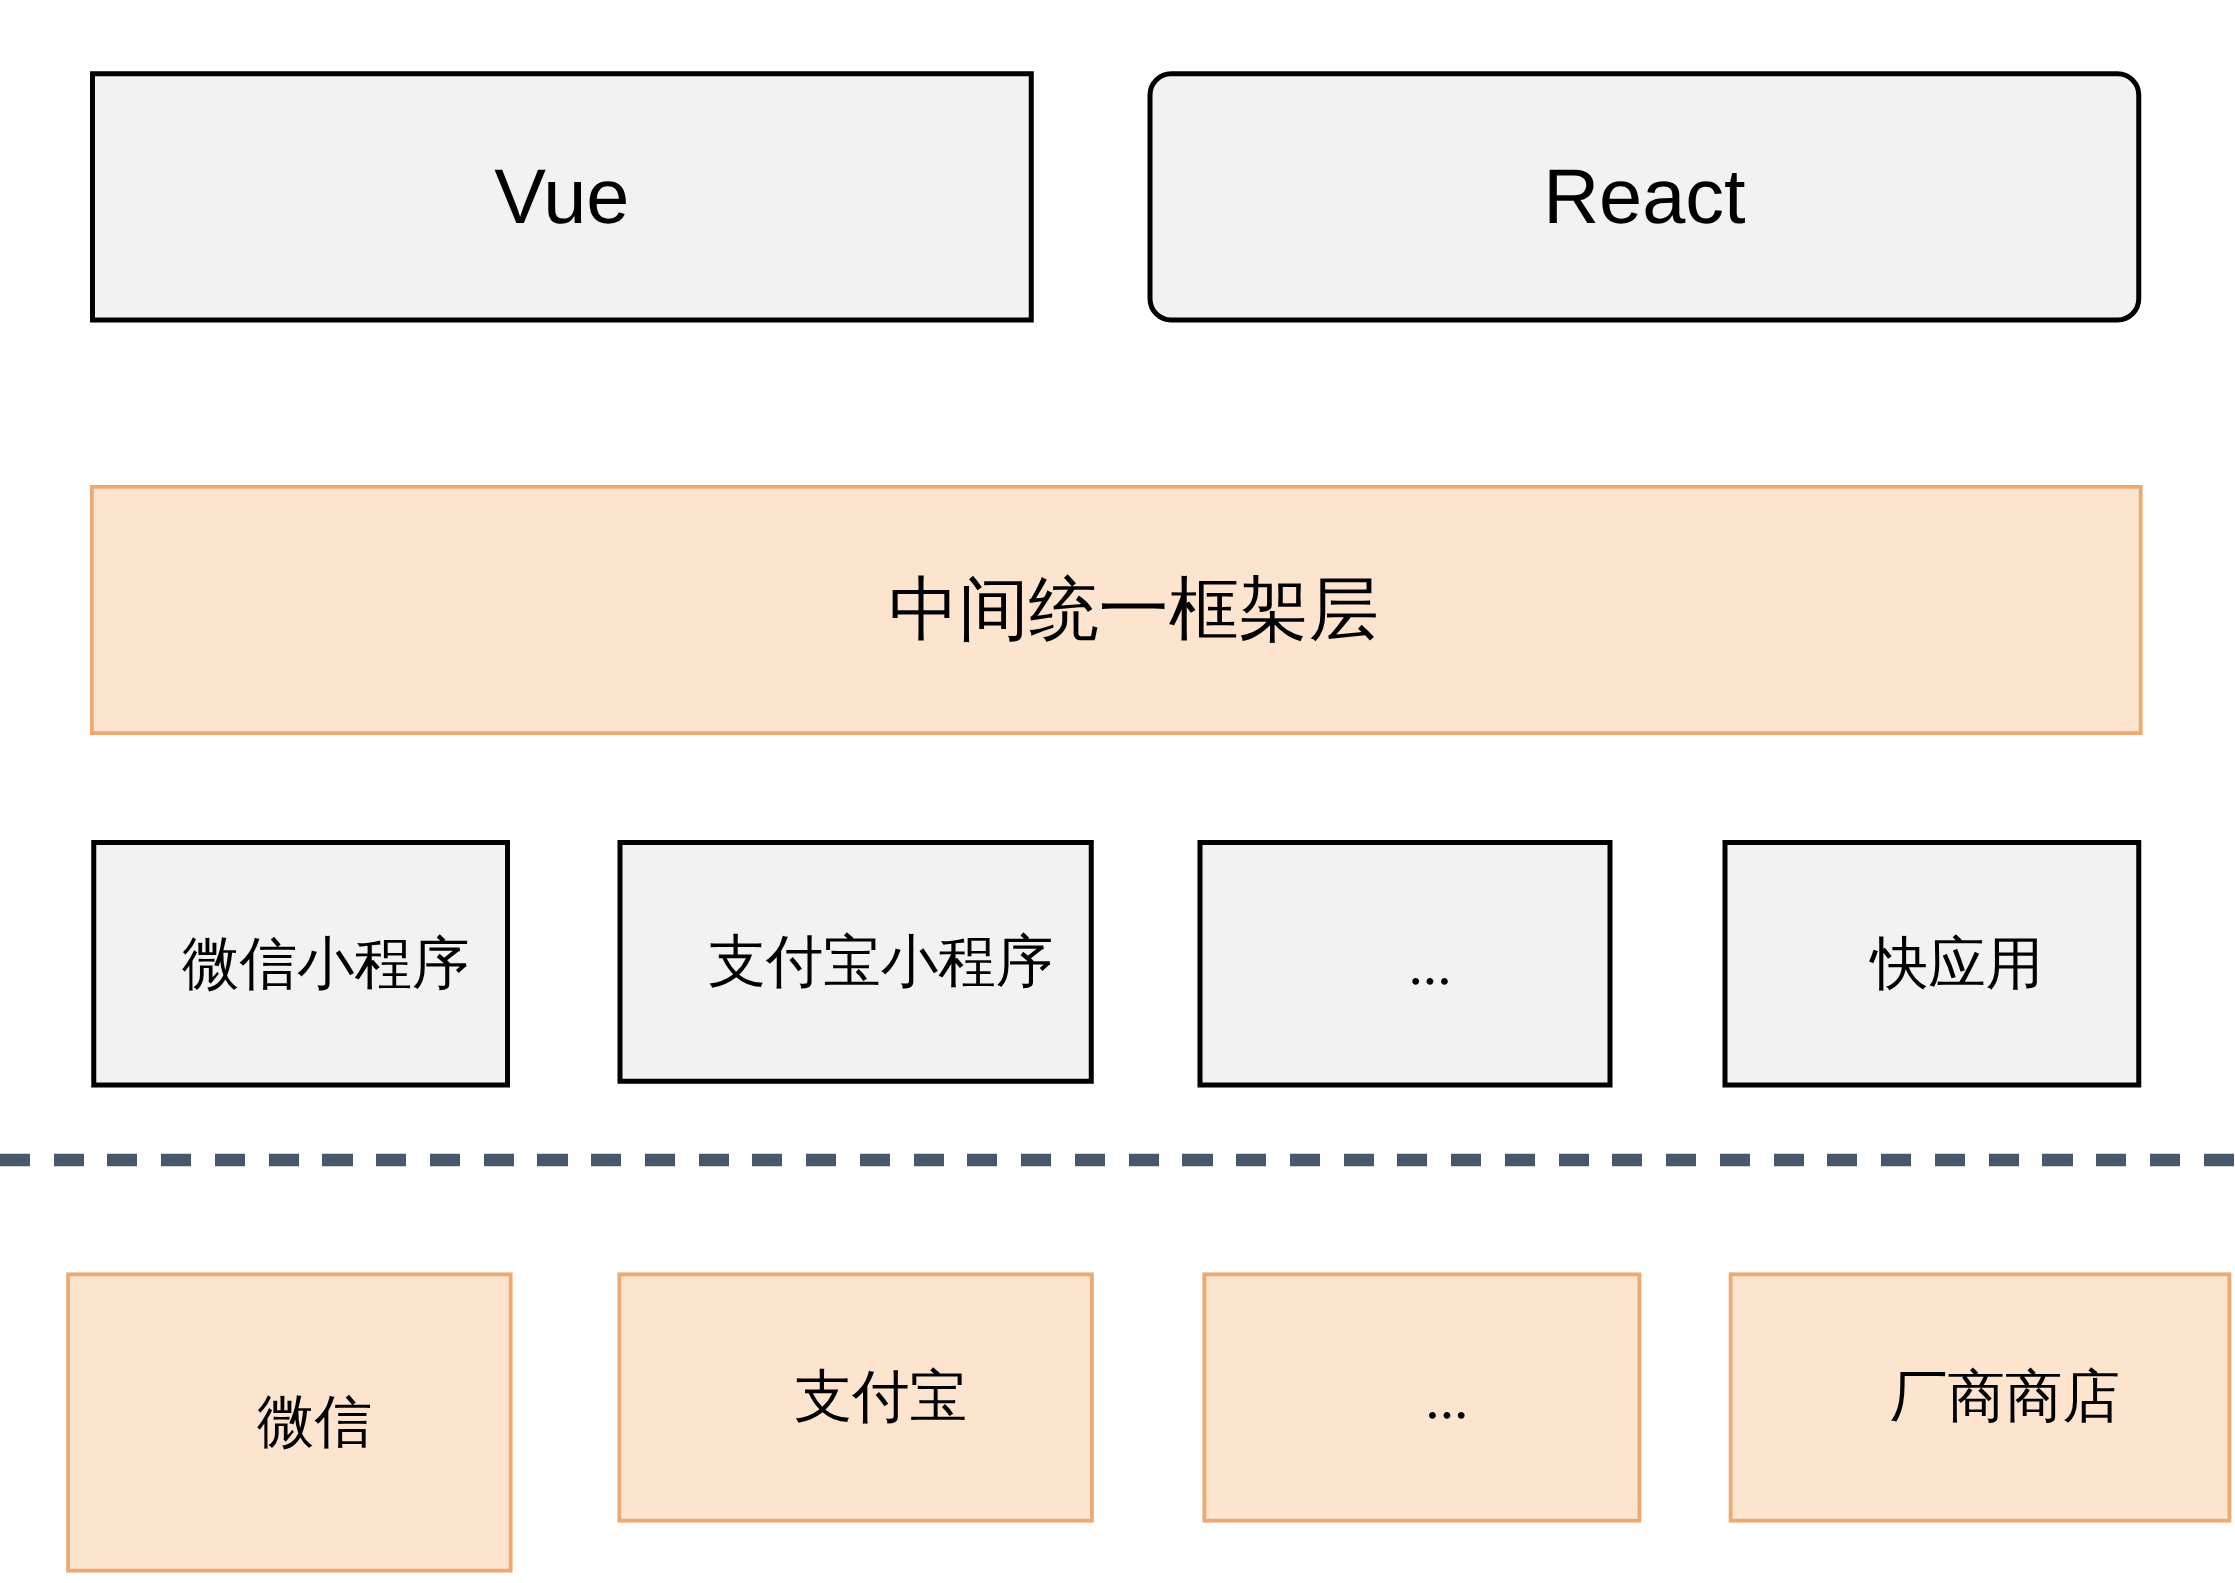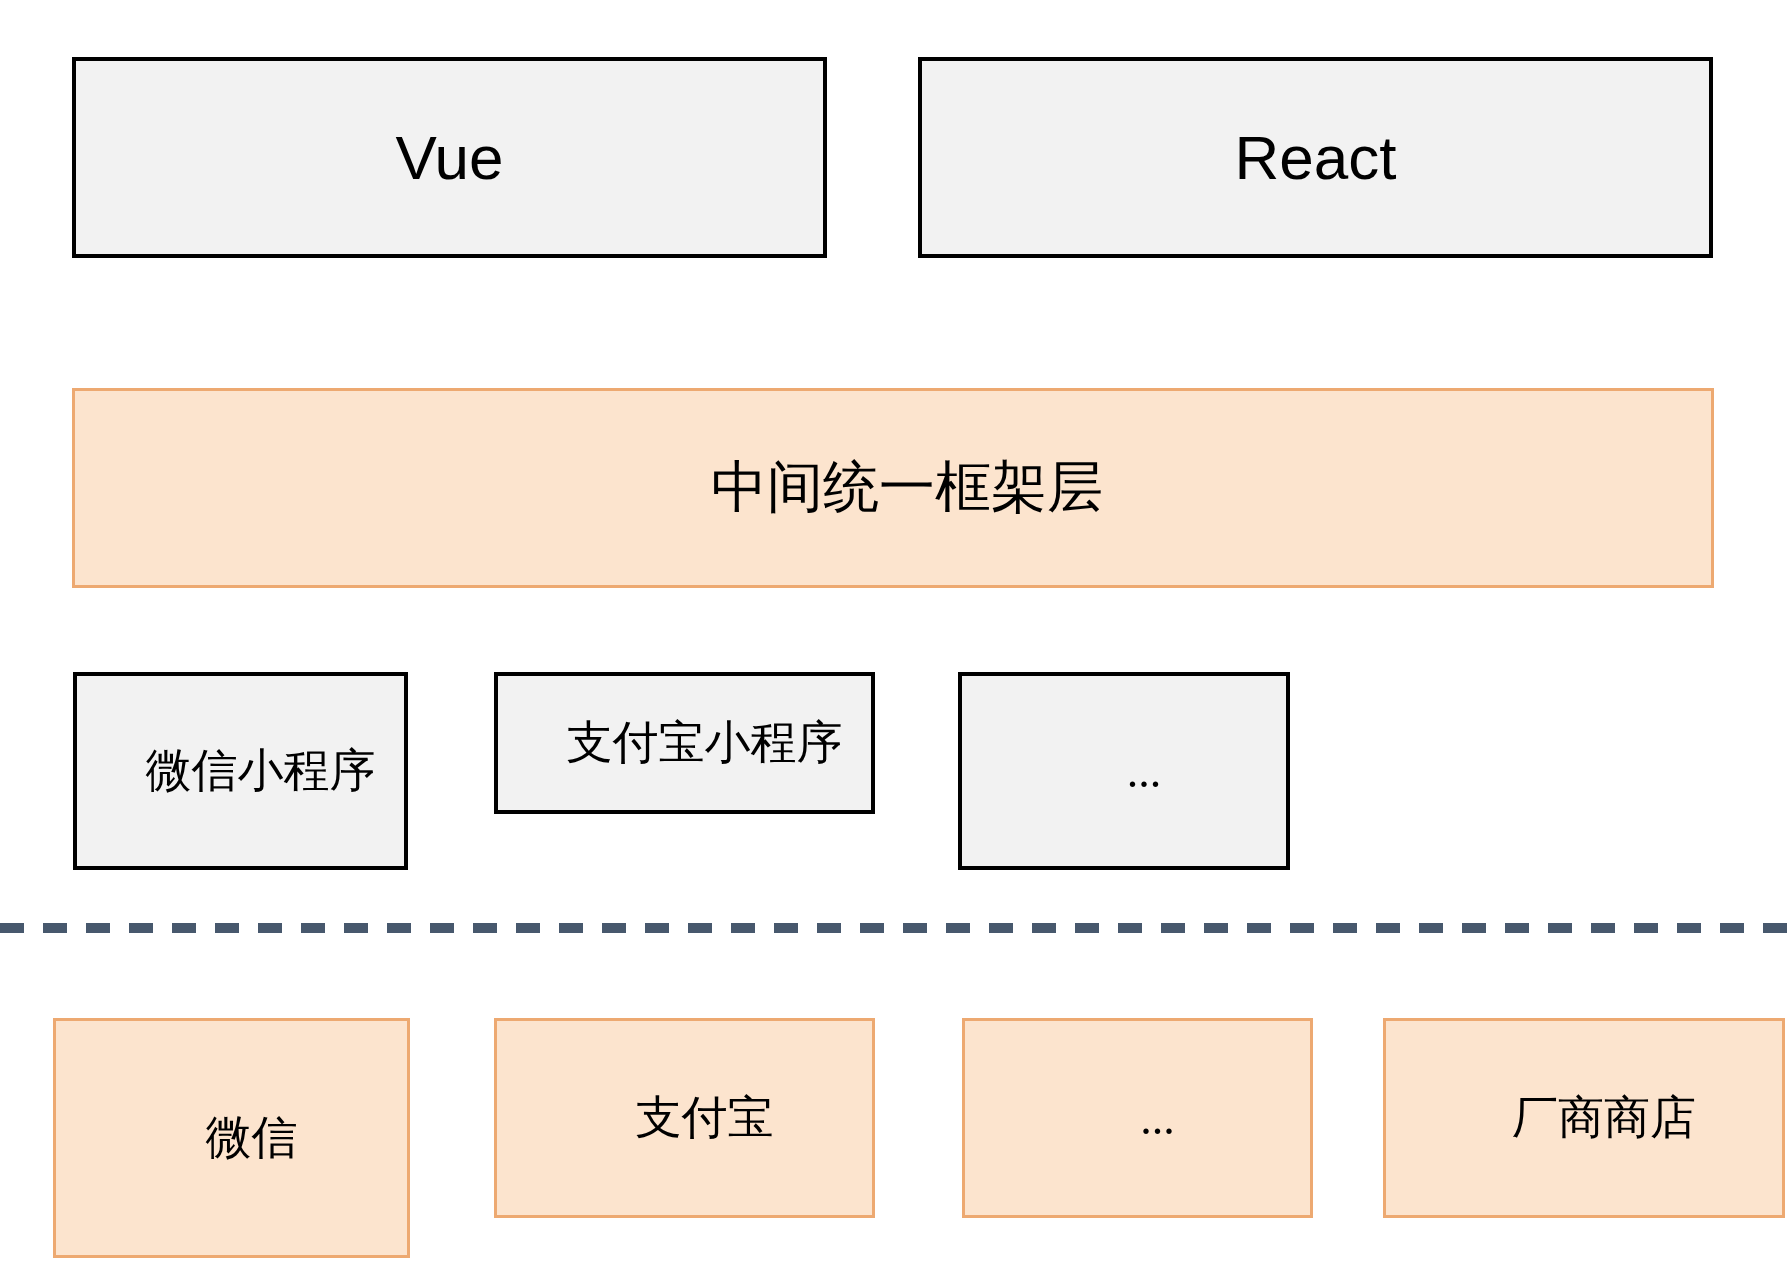--- a/index.html
+++ b/index.html
@@ -40,26 +40,26 @@
     font-family: "Liberation Serif", serif;
     font-size: 46px;
     margin-left: 40px;
   }
   .cjk-big {
     font-family: "Liberation Serif", serif;
     font-size: 56px;
   }
   
   .vue    { left: 72px;  top: 57px; width: 755px; height: 201px; }
-  .react  { left: 918px; top: 57px; width: 795px; height: 201px; }
+  .react  { left: 918px; top: 57px; width: 795px; height: 201px; border-radius: 19px; }
   
   .middle { left: 72px;  top: 388px; width: 1642px; height: 200px; padding-left: 28px; }
   
   .t1 { left: 73px;   top: 672px; width: 335px; height: 198px; }
-  .t2 { left: 494px;  top: 672px; width: 381px; height: 142px; }
+  .t2 { left: 494px;  top: 672px; width: 381px; height: 195px; }
   .t3 { left: 958px;  top: 672px; width: 332px; height: 198px; }
   .t4 { left: 1378px; top: 672px; width: 335px; height: 198px; }
   
   .divider {
     position: absolute;
     left: 0;
     top: 923px;
     width: 1788px;
     height: 10px;
     background: repeating-linear-gradient(
@@ -94,20 +94,23 @@
 
   <div class="box gray t1">
     <span class="cjk">微信小程序</span>
   </div>
   <div class="box gray t2">
     <span class="cjk">支付宝小程序</span>
   </div>
   <div class="box gray t3">
     <span class="cjk">...</span>
   </div>
+  <div class="box gray t4">
+    <span class="cjk">快应用</span>
+  </div>
 
   <div class="divider"></div>
 
   <div class="box orange p1">
     <span class="cjk">微信</span>
   </div>
   <div class="box orange p2">
     <span class="cjk">支付宝</span>
   </div>
   <div class="box orange p3">

